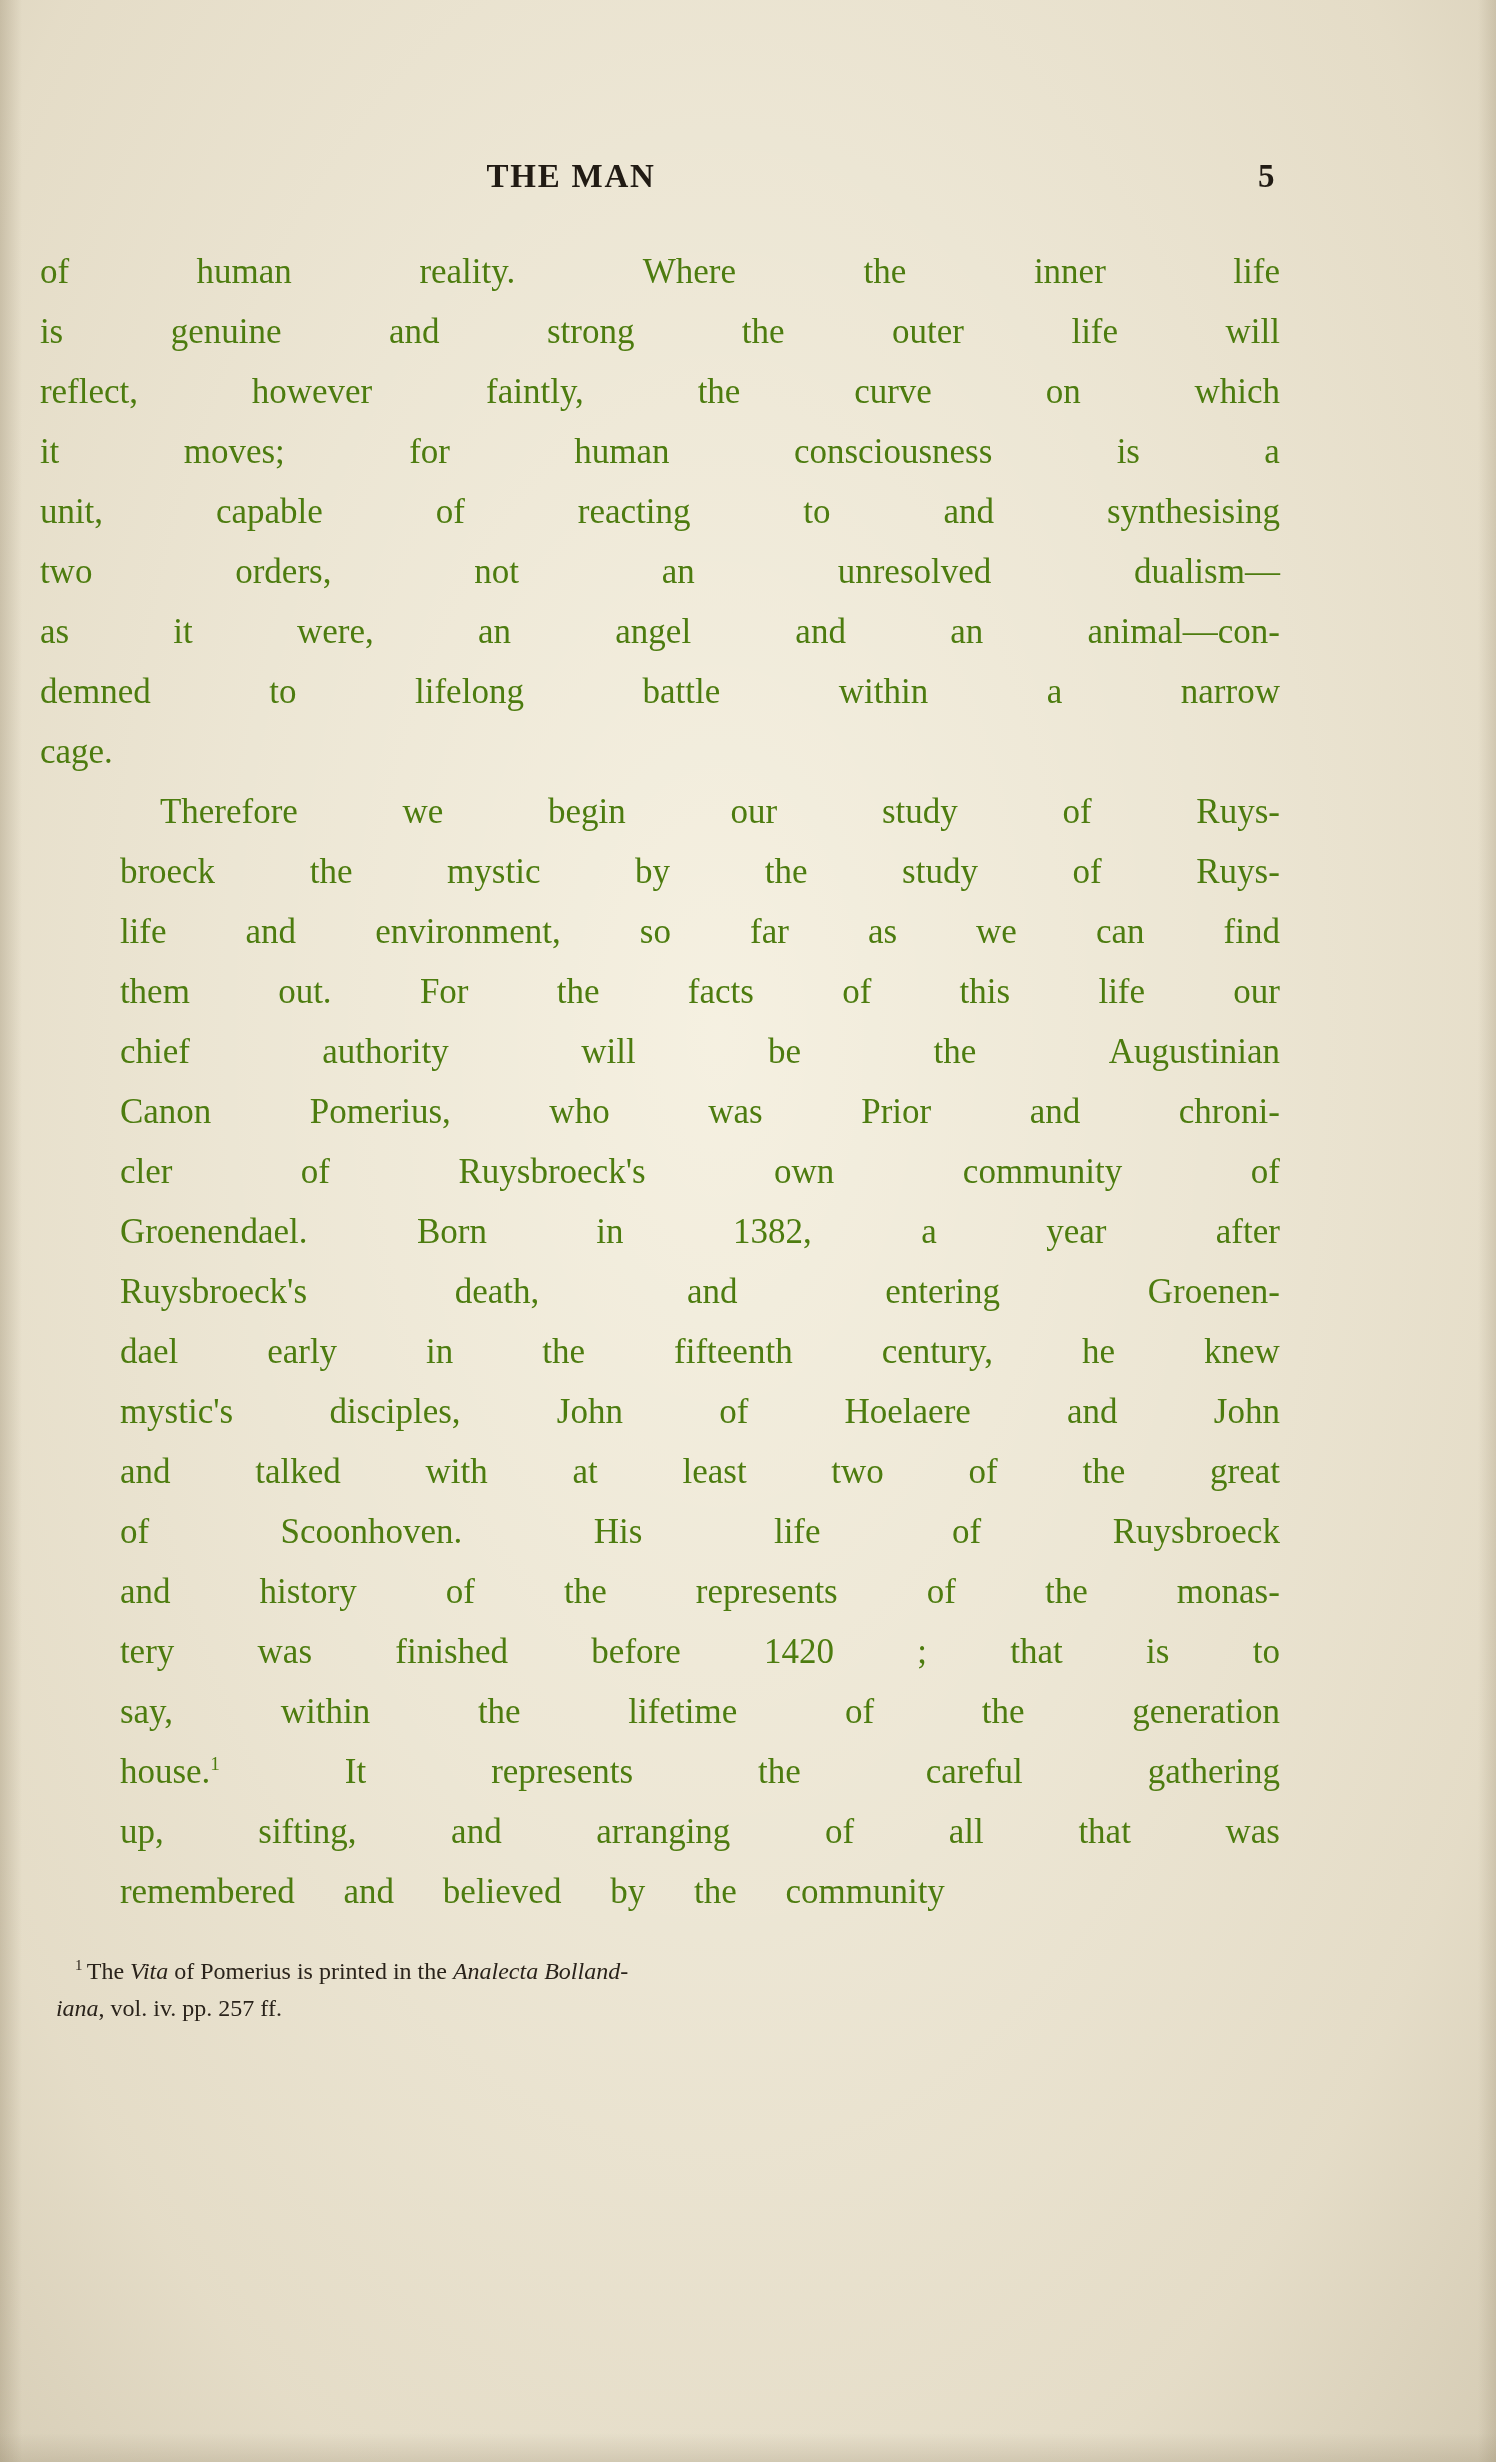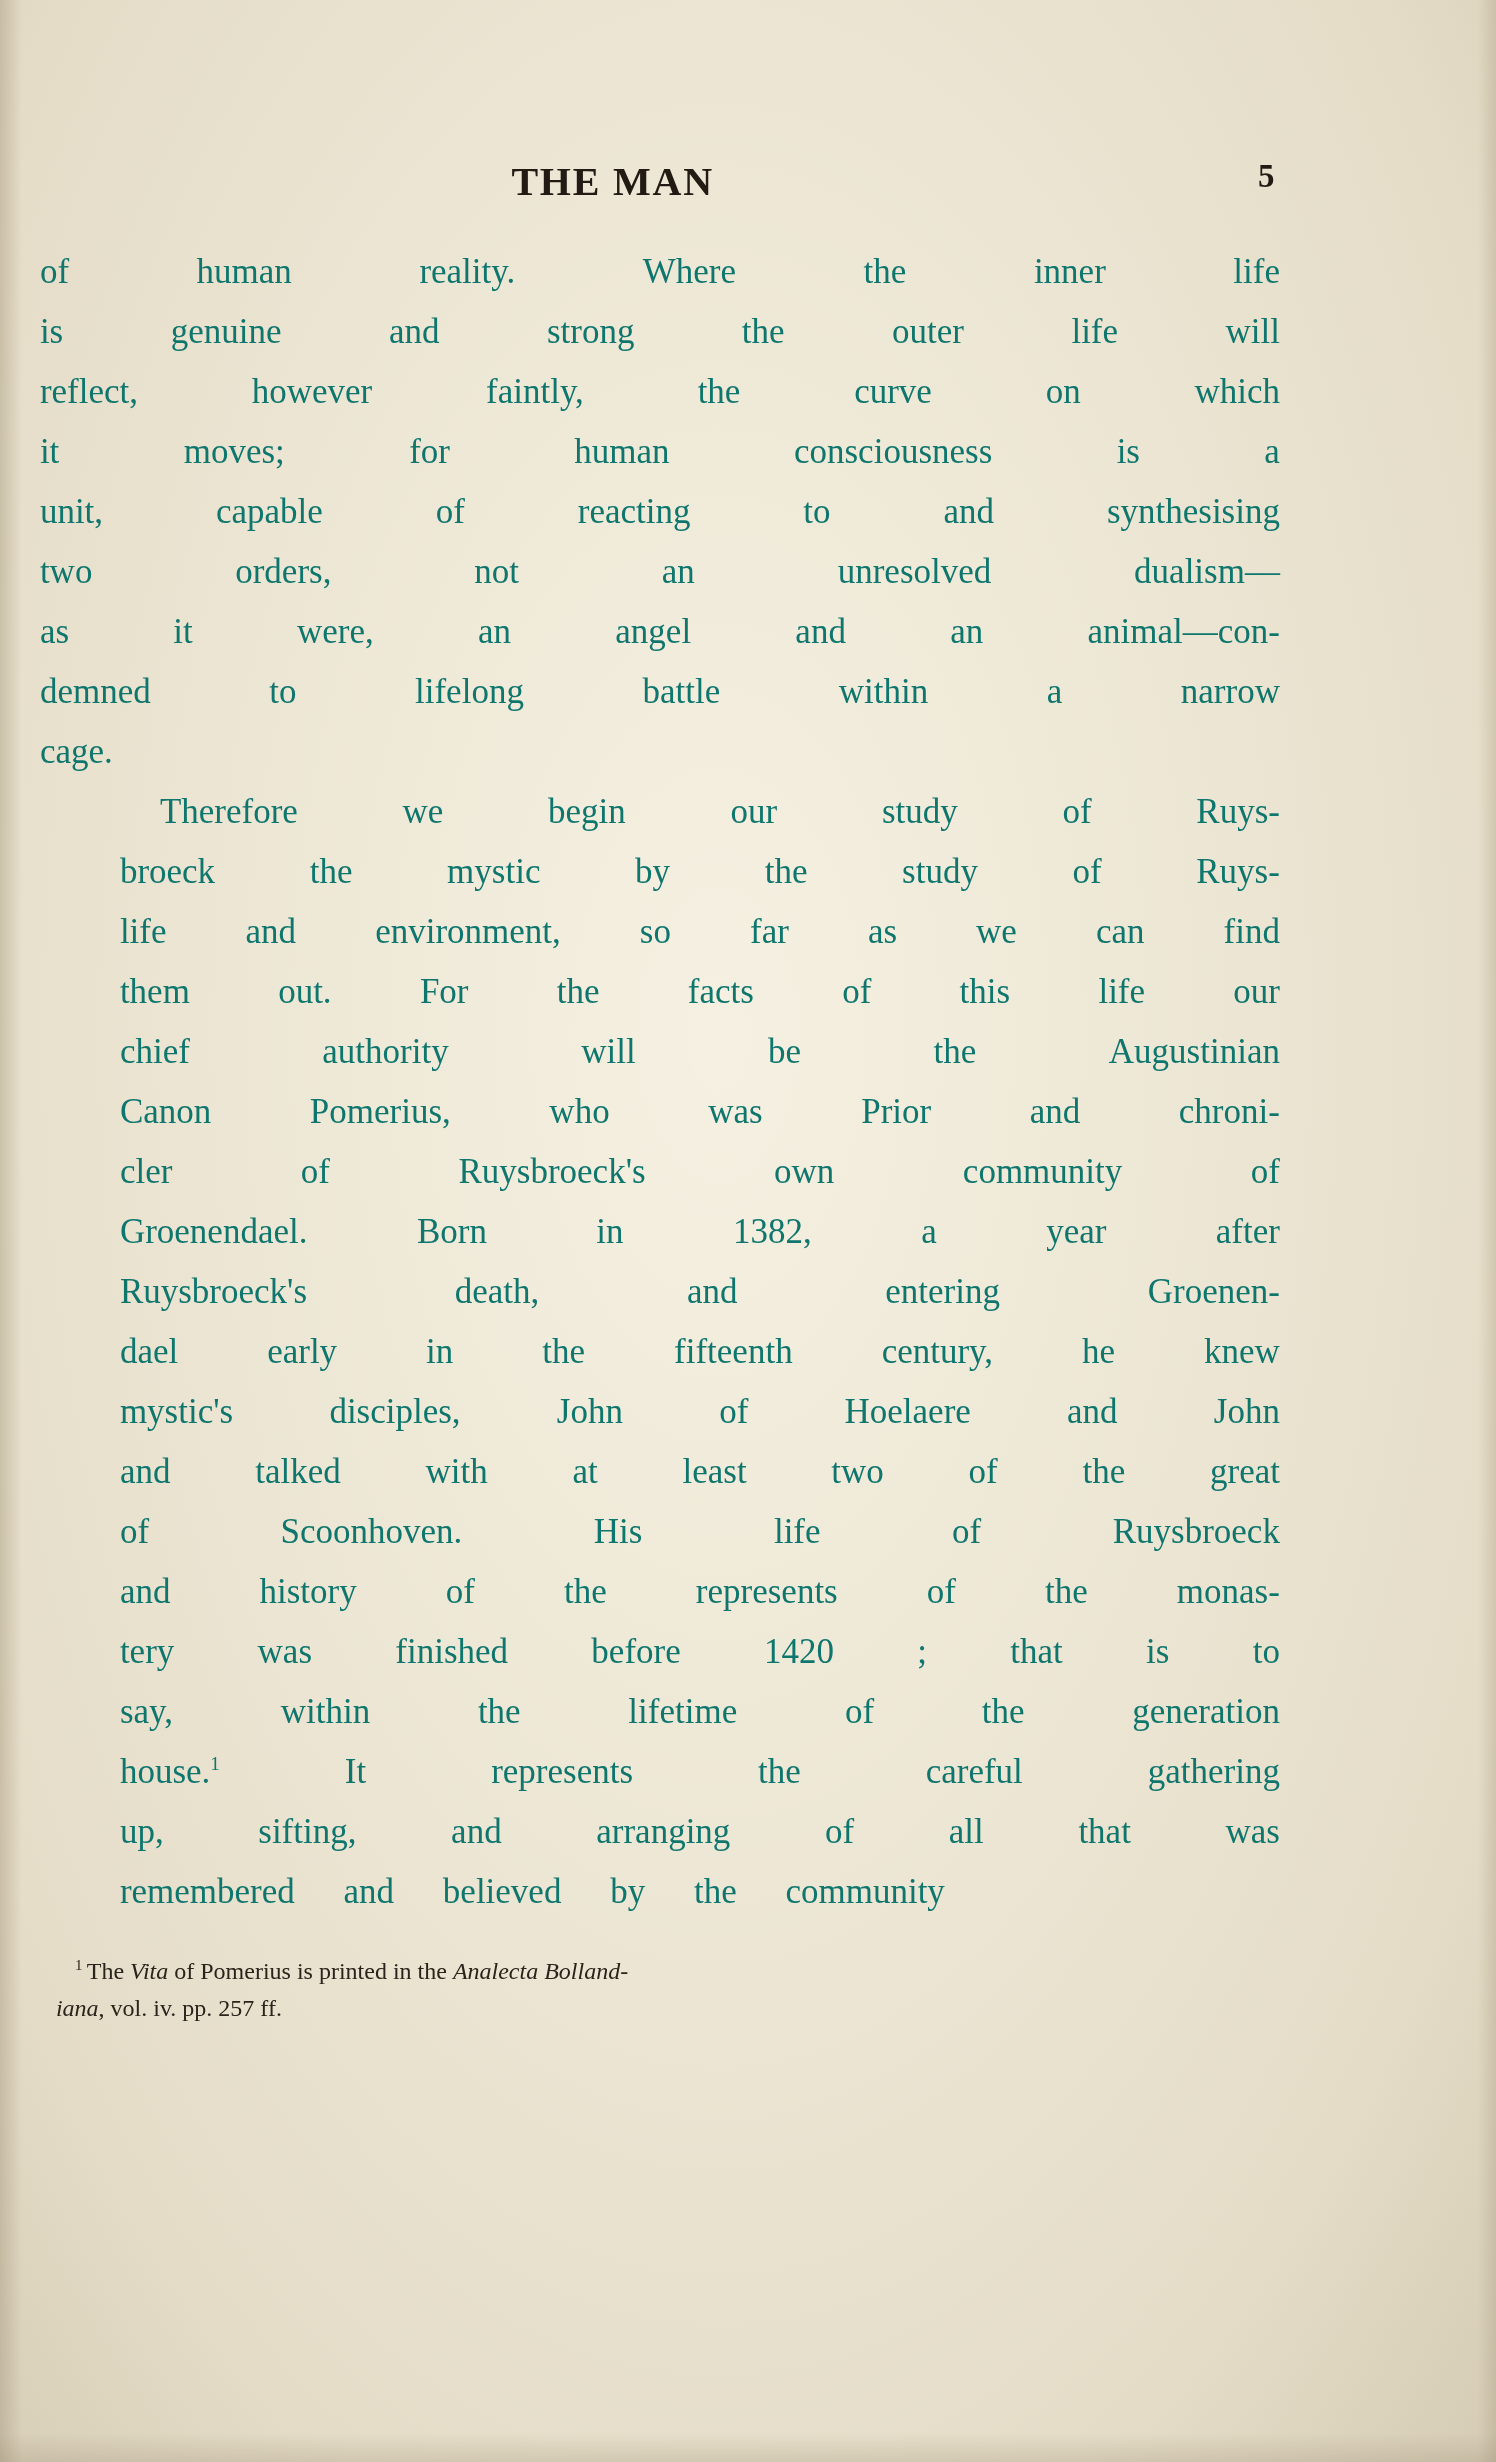--- a/index.html
+++ b/index.html
@@ -55,45 +55,45 @@
   
   .running-head {
     position: relative;
     margin-top: 158px;
     height: 44px;
     width: 1236px;
     margin-left: 4.4px;
   }
   .running-head .rh-title {
     position: absolute;
-    left: 473px;
+    left: 448px;
     top: 0;
     font-weight: bold;
-    font-size: 40px;
+    font-size: 33px;
     letter-spacing: 1.8px;
     color: #211b14;
   }
   .running-head .rh-page {
     position: absolute;
     right: 0;
     top: 0;
     font-weight: bold;
     font-size: 33px;
     color: #211b14;
   }
 
   
   .body-text {
     margin-top: 40px;
     width: 1240px;
     margin-left: 5.9px;
     font-size: 35px;
     line-height: 60px;
     text-align: justify;
-    color: #0f766e;
+    color: #4d7c0f;
   }
   .body-text p {
     margin: 0;
   }
   .body-text p.indent {
     text-indent: 40px;
   }
   
   .line {
     display: block;

